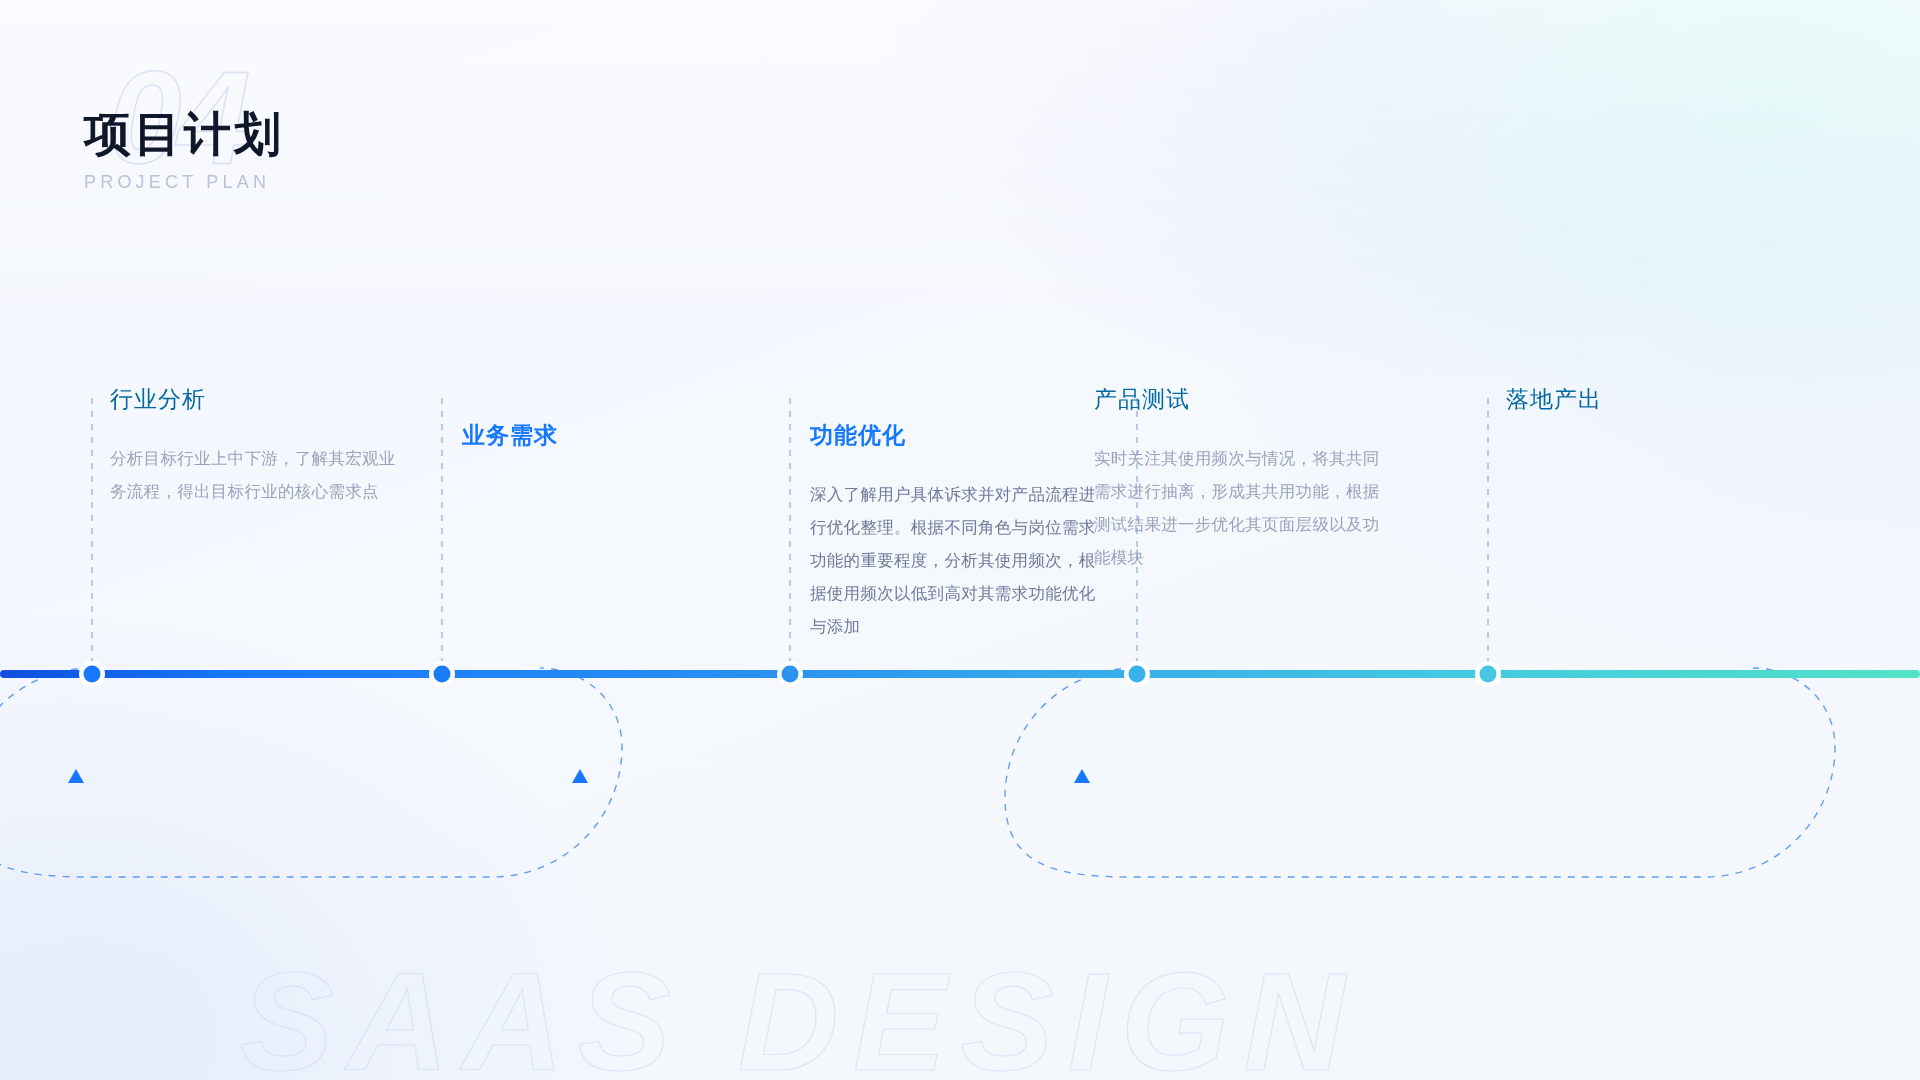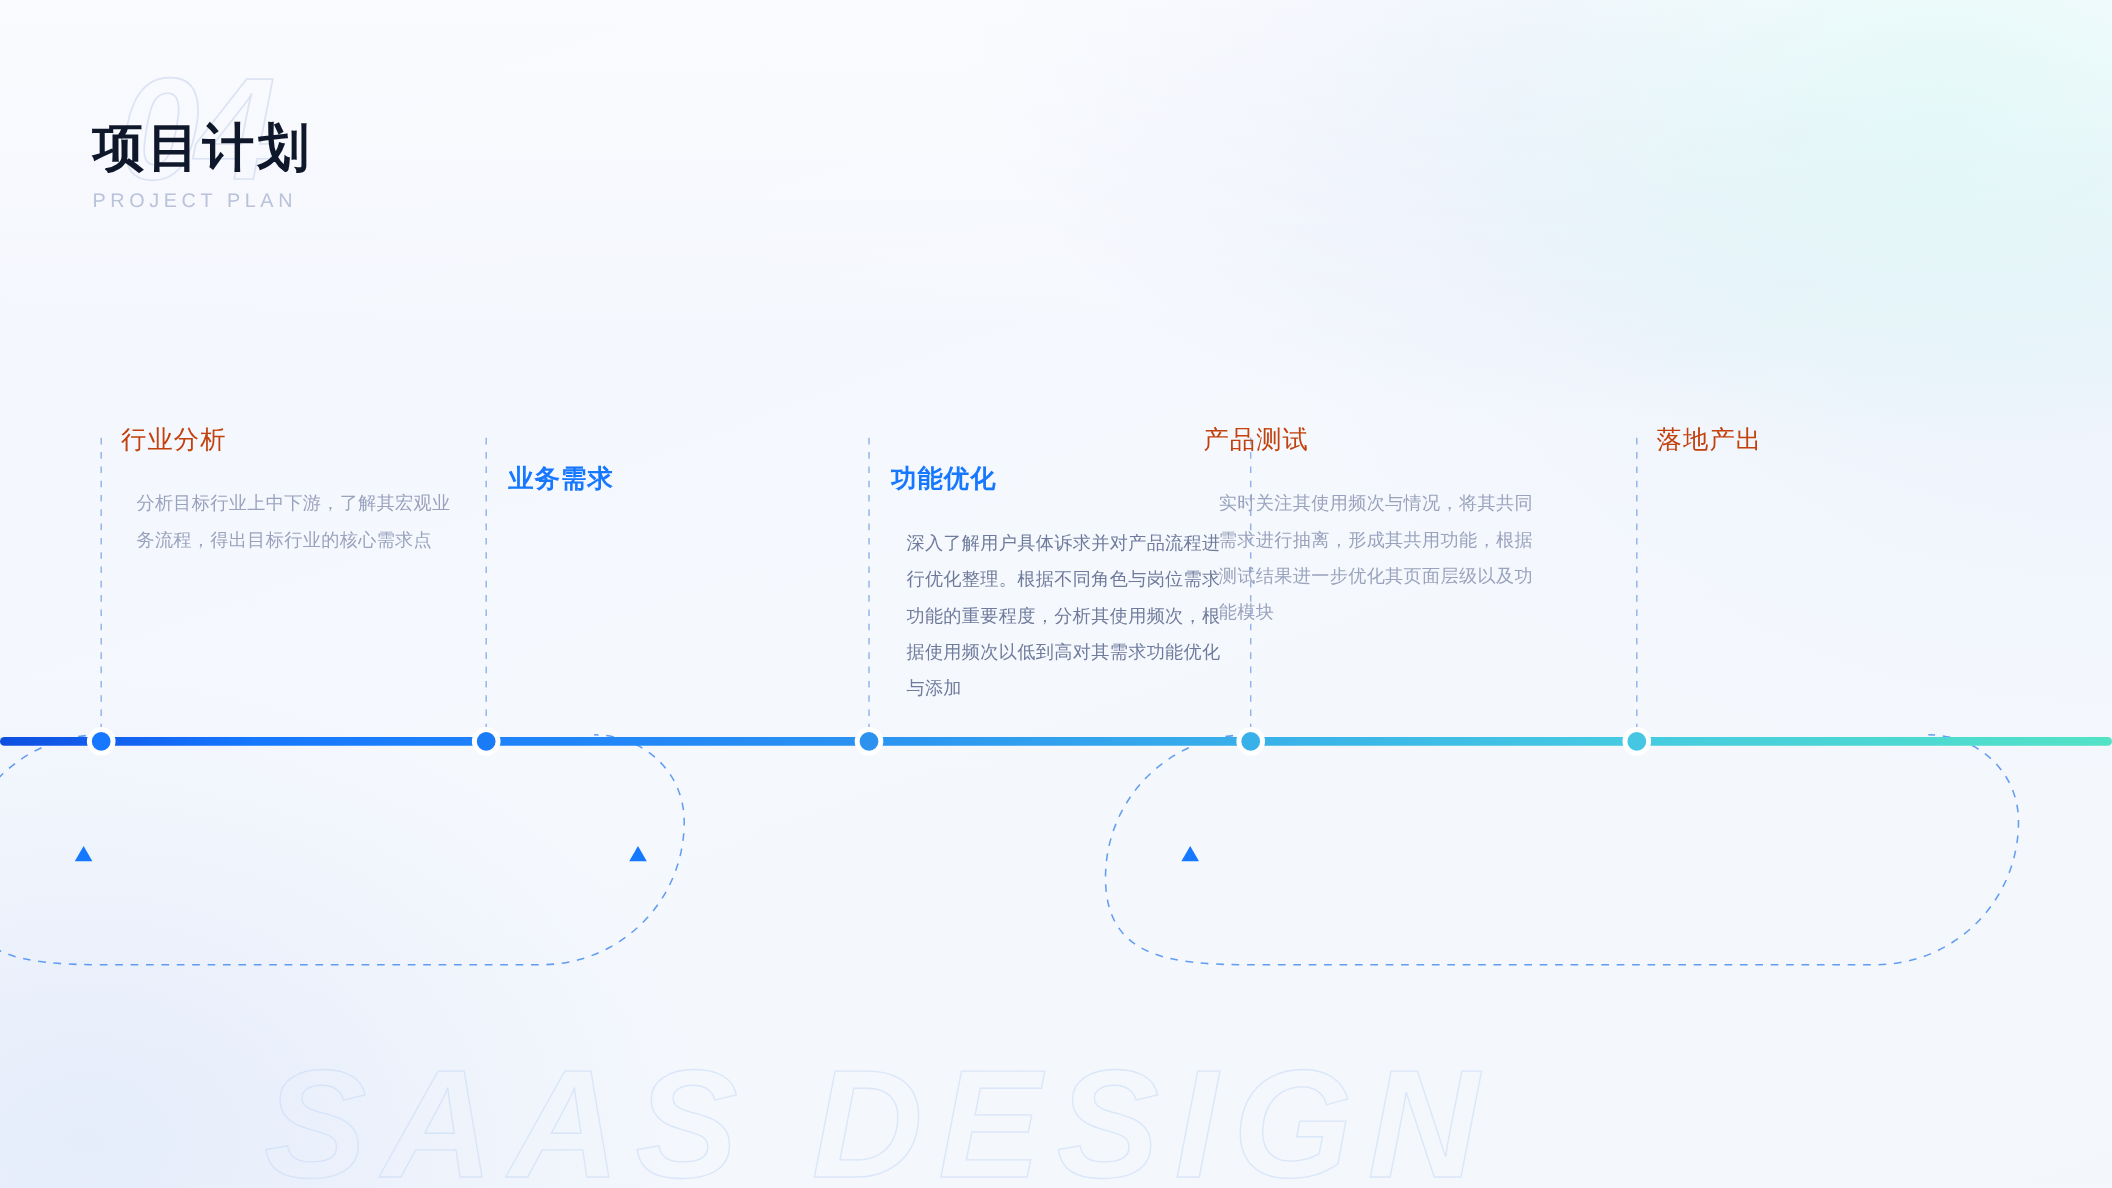--- a/index.html
+++ b/index.html
@@ -66,28 +66,27 @@
   
   .col{
     position:absolute;
     width:300px;
   }
   .col-title{
     font-size:23px; font-weight:700; line-height:1.25;
     letter-spacing:1px;
     white-space:nowrap;
   }
-  .col-title.muted{ color:#c2410c; font-weight:500; }
+  .col-title.muted{ color:#0369a1; font-weight:500; }
   .col-title.accent{ color:#1677ff;margin-top:41px; }
   .col-body{
     margin-top:28px;
     font-size:16.5px; line-height:2.0;
     color:#9aa3bd;
     letter-spacing:0.3px;
-    margin-left:14px;
   }
   .col-body.accent{ color:#6f7b9c; }
 </style>
 </head>
 <body>
 
 <div id="bg-base"></div>
 <div id="bg-top-sheen"></div>
 
 <div id="wm-04">04</div>

